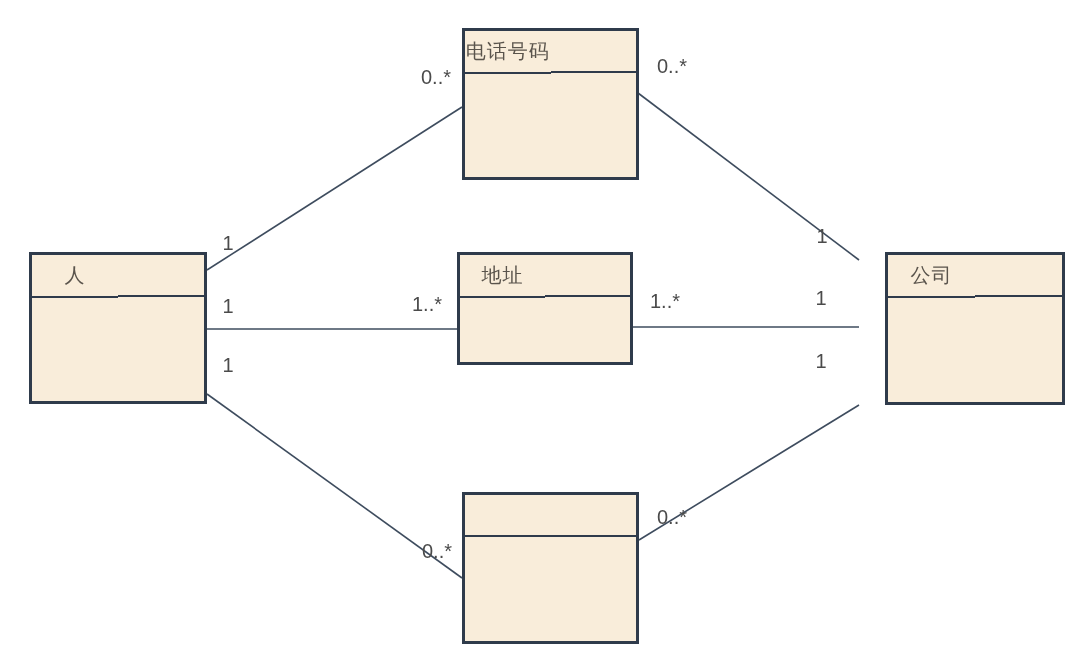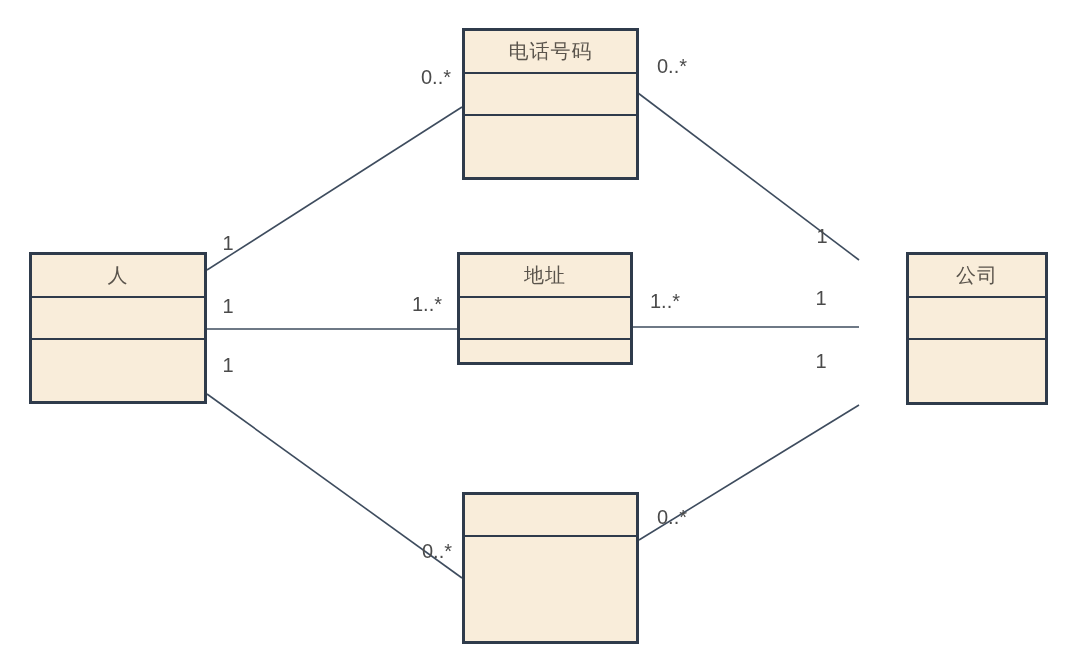--- a/index.html
+++ b/index.html
@@ -30,21 +30,21 @@
   .wires line {
     stroke: var(--line);
     stroke-width: 1.6;
   }
 
   .uml-class {
     position: absolute;
     background: var(--node-fill);
     border: 3px solid var(--node-border);
     display: flex;
-    flex-direction: column;
+    flex-direction: row;
   }
   .compartment { width: 100%; }
   .compartment.title {
     height: 43px;
     border-bottom: 2px solid var(--node-border);
     display: flex;
     align-items: center;
     justify-content: center;
     font-size: 20px;
     color: var(--title-text);
@@ -90,21 +90,21 @@
     <div class="compartment attrs"></div>
     <div class="compartment ops"></div>
   </div>
 
   <div class="uml-class" style="left:457px; top:252px; width:176px; height:113px">
     <div class="compartment title">地址</div>
     <div class="compartment attrs"></div>
     <div class="compartment ops"></div>
   </div>
 
-  <div class="uml-class" style="left:906px; top:252px; width:142px; height:153px">
+  <div class="uml-class" style="left:885px; top:252px; width:180px; height:153px">
     <div class="compartment title">公司</div>
     <div class="compartment attrs"></div>
     <div class="compartment ops"></div>
   </div>
 
   <div class="uml-class" style="left:462px; top:492px; width:177px; height:152px">
     <div class="compartment attrs"></div>
     <div class="compartment ops"></div>
   </div>
 

